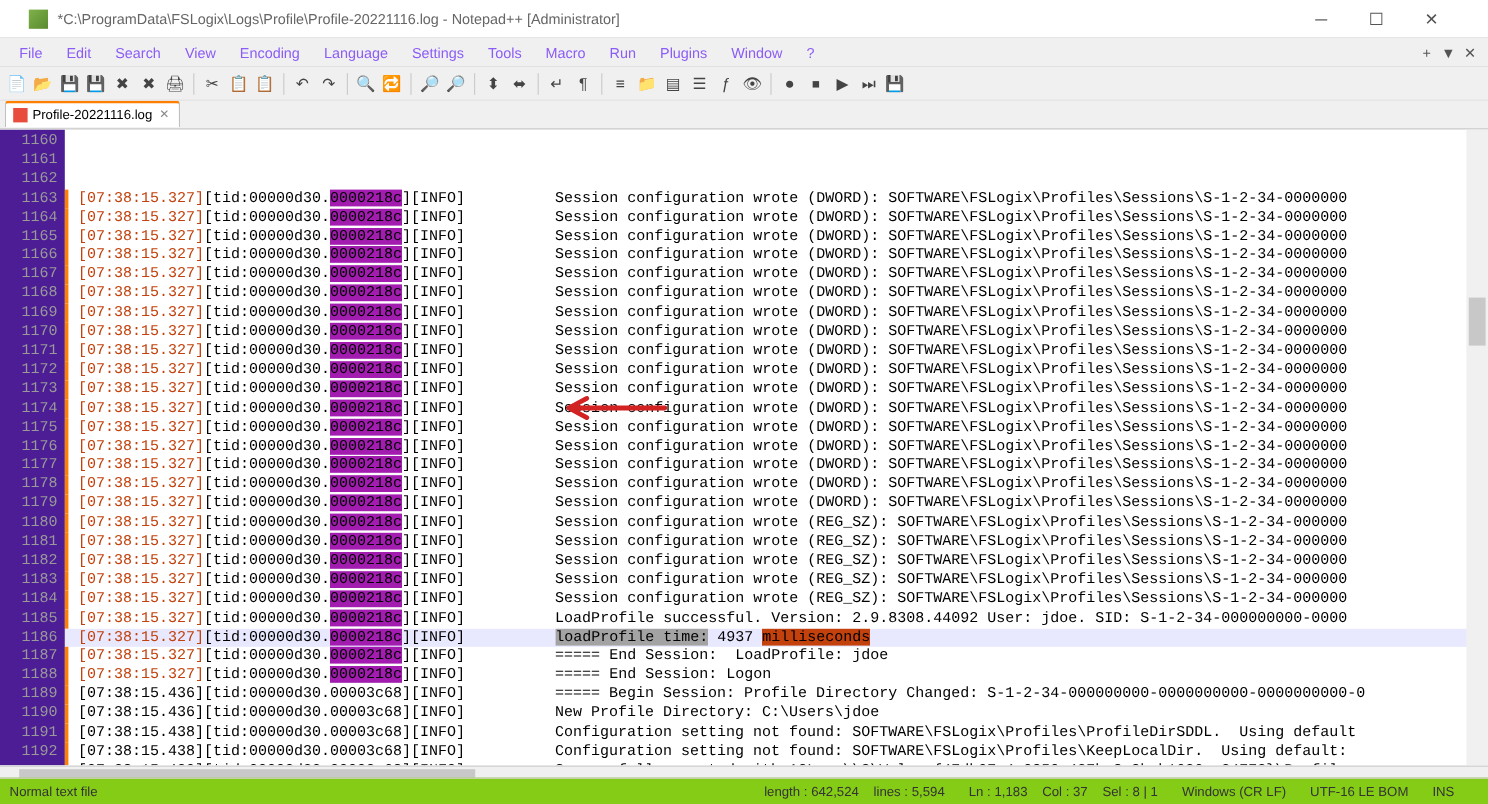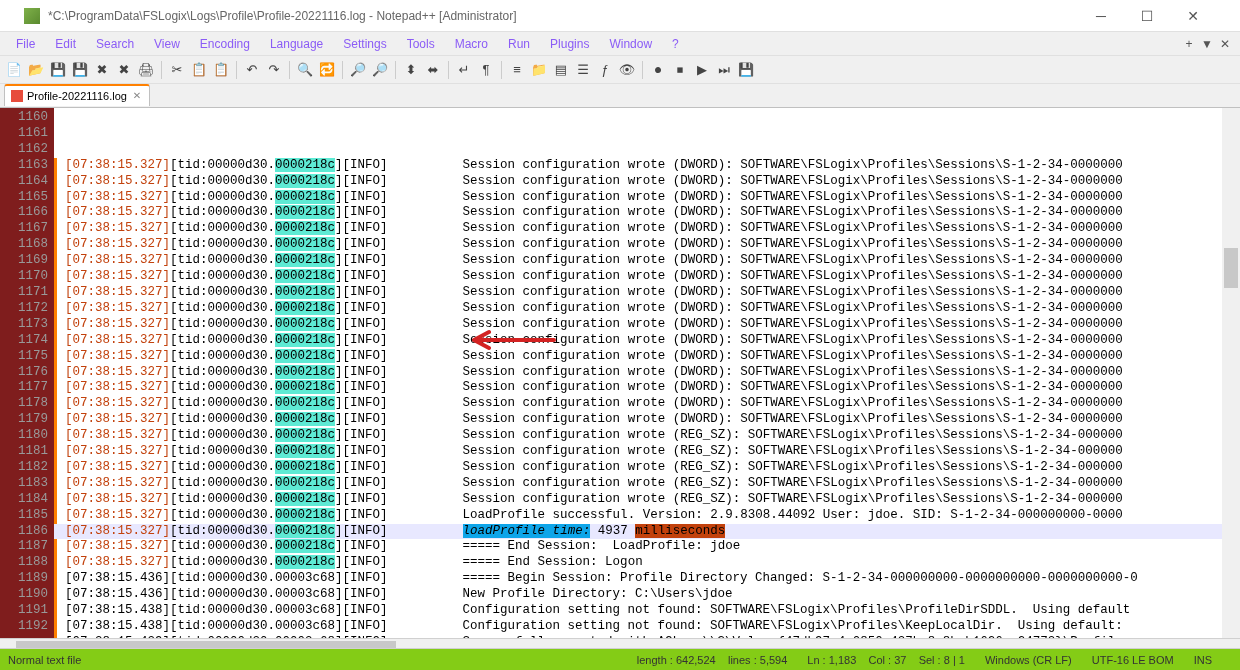--- a/index.html
+++ b/index.html
@@ -102,21 +102,21 @@
 
     .editor-area {
       height: 530px;
       background: #fff;
       display: flex;
       position: relative;
       overflow: hidden;
     }
     .gutter {
       width: 54px;
-      background: #7f1d1d;
+      background: #4c1d95;
       color: #999;
       text-align: right;
       font-family: Consolas, "Courier New", monospace;
       font-size: 12.5px;
       line-height: 15.9px;
       padding-right: 6px;
       padding-top: 2px;
       white-space: pre;
     }
     .code {
@@ -132,28 +132,27 @@
     }
     .line { padding-left: 2px; position: relative; }
     .change-bar {
       border-left: 3px solid #ff8000;
       padding-left: 8px;
     }
     .no-bar { padding-left: 11px; }
     .t-orange { color: #c2410c; }
     .t-green-hl {
       color: #000;
-      background: #5eead4;
+      background: #a21caf;
     }
     .line-current {
       background: #e8e8ff;
     }
     .hl-purple {
-      background: #0ea5e9;
-      font-style: italic;
+      background: #a3a3a3;
     }
     .hl-yellow {
       background: #c2410c;
     }
     .arrow {
       position: absolute;
       top: 204px;
       left: 360px;
       z-index: 10;
       pointer-events: none;

